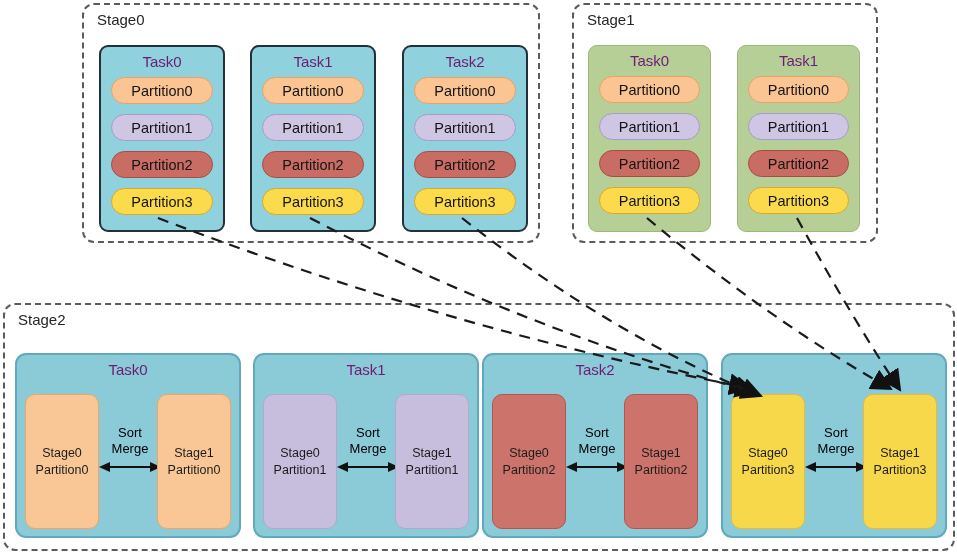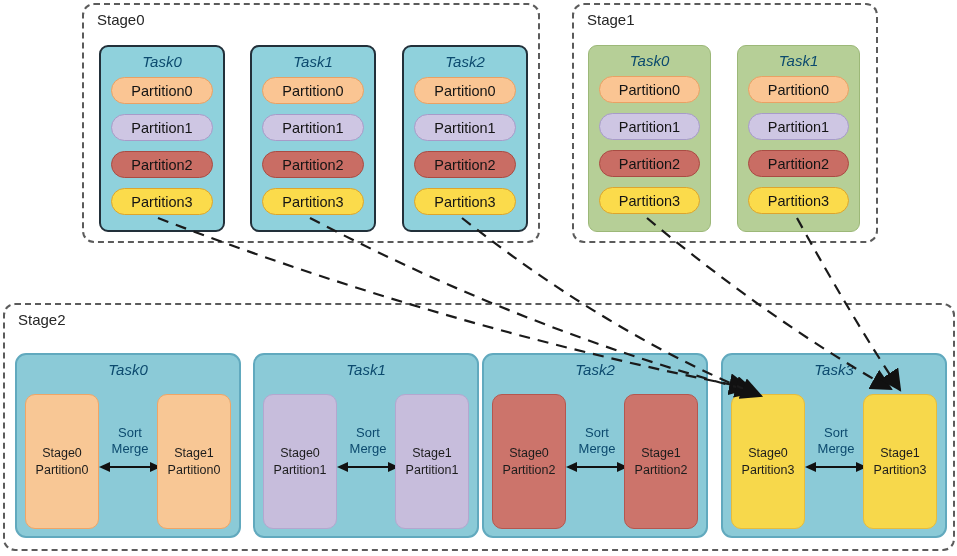--- a/index.html
+++ b/index.html
@@ -6,37 +6,37 @@
   .canvas{
     position:relative;width:957px;height:556px;background:#ffffff;overflow:hidden;
     font-family:"Liberation Sans", sans-serif;color:#1a1a1a;padding-left:16px;
   }
   .stage{position:absolute;border:2px dashed #5b5b5b;border-radius:12px;background:transparent;}
   .stage-label{position:absolute;top:6px;left:13px;font-size:15px;color:#262626;}
   .task{position:absolute;box-sizing:border-box;border-radius:9px;}
   .s0task{width:126px;height:187px;background:#8FD1DC;border:2px solid #22303A;}
   .s1task{width:123px;height:187px;background:#B6CF97;border:1.5px solid #9CB878;}
   .s2task{width:226px;height:185px;background:#8BCAD7;border:2px solid #61A9BE;border-radius:11px;}
-  .task-title{text-align:center;font-size:15px;padding-top:6px;color:#0c4a6e;font-style:italic;}
+  .task-title{text-align:center;font-size:15px;padding-top:6px;color:#701a75;}
   .pills{margin:7px 10px 0;display:flex;flex-direction:column;gap:10px;}
   .pill{height:27px;box-sizing:border-box;border-radius:14px;display:flex;align-items:center;justify-content:center;font-size:14.5px;color:#141414;}
   .p0{background:#FAC593;border:1.5px solid #E9A164;}
   .p1{background:#CEC6E3;border:1.5px solid #A79BC9;}
   .p2{background:#C96D64;border:1.5px solid #A94B43;}
   .p3{background:#FBDB4B;border:1.5px solid #DCA52E;}
   .inner-box{position:absolute;top:39px;width:74px;height:135px;box-sizing:border-box;border-radius:10px;
     display:flex;flex-direction:column;align-items:center;justify-content:center;
     font-size:12.5px;line-height:1.3;text-align:center;color:#1c1c1c;}
   .inner-left{left:8px;}
   .inner-right{right:8px;}
   .c-orange{background:#F8C795;border:1.5px solid #F0A566;}
   .c-purple{background:#C7BDDC;border:1.5px solid #B3A7CF;}
   .c-red{background:#CC746B;border:1.5px solid #B5564E;}
   .c-yellow{background:#F7D84B;border:1.5px solid #E7BC3B;}
-  .merge-zone{position:absolute;left:82px;top:70px;width:62px;text-align:center;font-size:13px;line-height:1.22;color:#0c4a6e;}
+  .merge-zone{position:absolute;left:82px;top:70px;width:62px;text-align:center;font-size:13px;line-height:1.22;color:#000000;}
   .merge-zone svg{display:block;margin:4px auto 0;}
   .overlay{position:absolute;left:0;top:0;z-index:10;pointer-events:none;}
 </style>
 </head>
 <body>
 
 <div class="canvas">
 
   <div class="stage" style="left:82px;top:3px;width:454px;height:236px;">
     <div class="stage-label">Stage0</div>
@@ -156,21 +156,20 @@
           <polygon points="62,6 51,1 51,11" fill="#111"></polygon>
         </svg>
       </div>
       <div class="inner-box inner-right c-red">
         <span>Stage1</span>
         <span>Partition2</span>
       </div>
     </div>
 
     <div class="task s2task" style="left:716px;top:48px;">
-      <div class="task-title">Task3</div>
       <div class="inner-box inner-left c-yellow">
         <span>Stage0</span>
         <span>Partition3</span>
       </div>
       <div class="merge-zone">
         <div>Sort</div>
         <div>Merge</div>
         <svg width="62" height="12" viewBox="0 0 62 12">
           <line x1="8" y1="6" x2="54" y2="6" stroke="#111" stroke-width="2"></line>
           <polygon points="0,6 11,1 11,11" fill="#111"></polygon>

